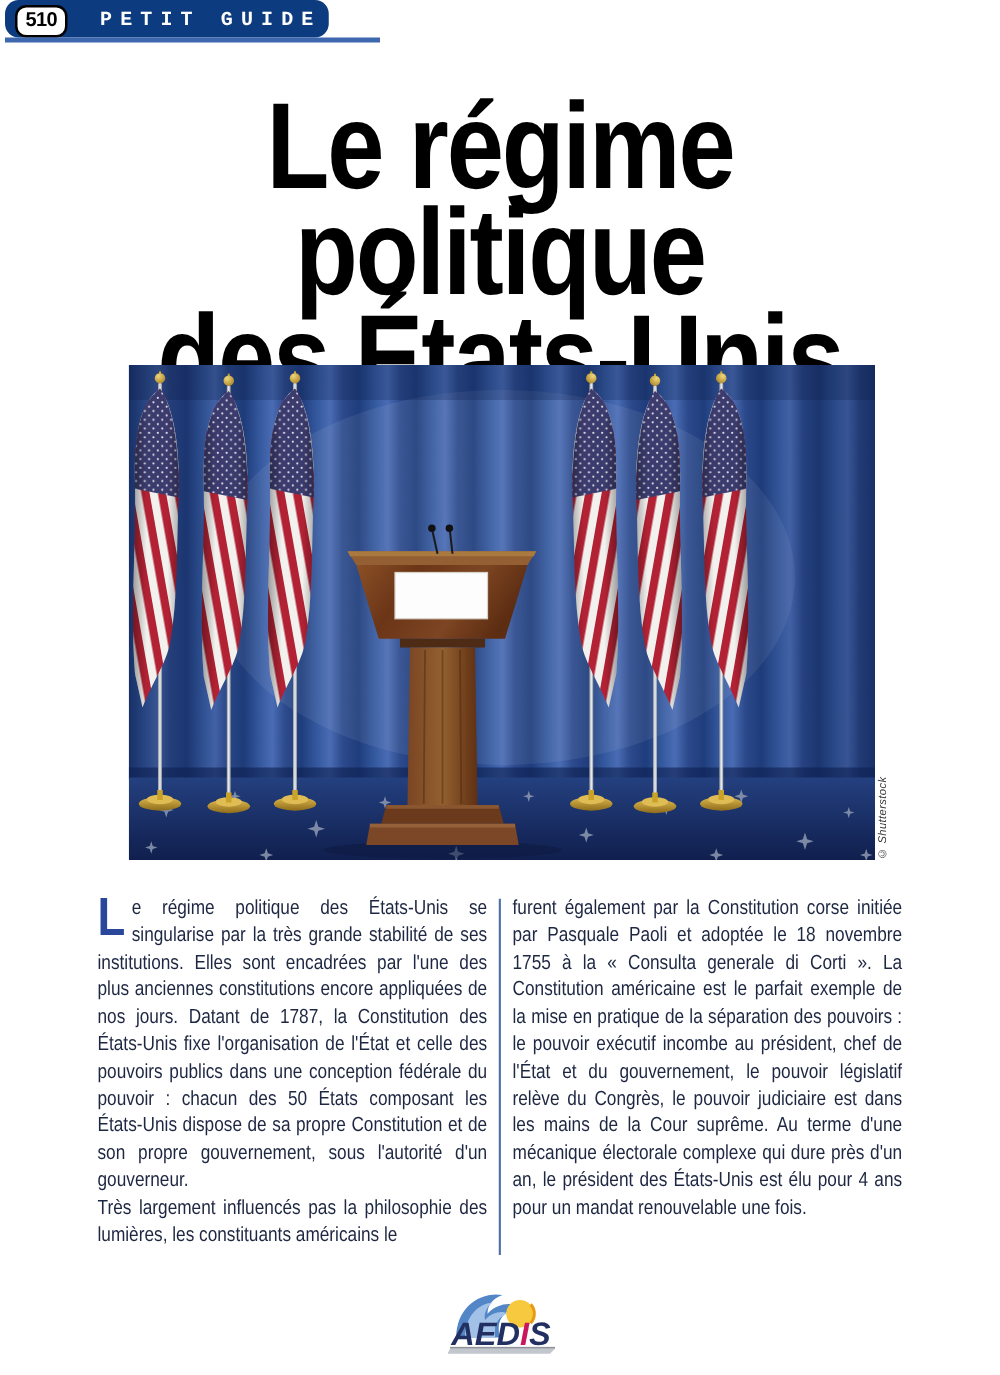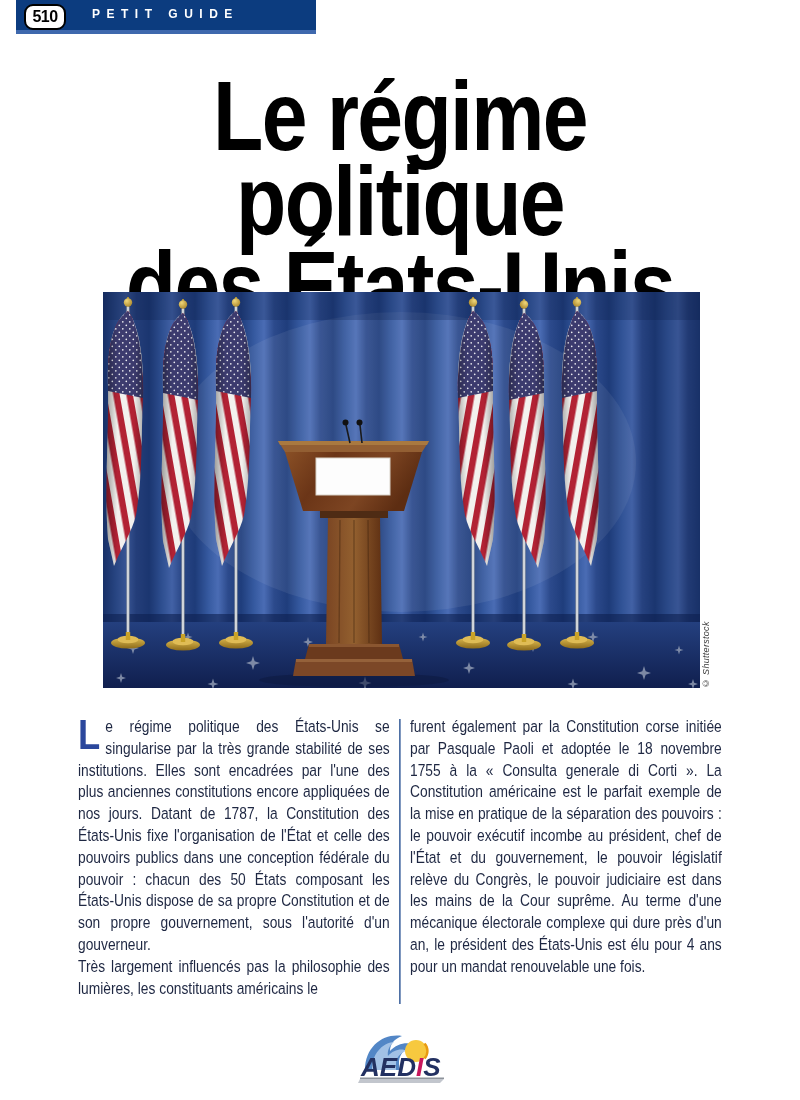--- a/index.html
+++ b/index.html
@@ -1,26 +1,26 @@
 <!DOCTYPE html>
 <html><head>
 <meta charset="utf-8">
 <style>
   html,body{margin:0;padding:0;background:#ffffff;}
   #page{position:relative;width:800px;height:1100px;background:#ffffff;overflow:hidden;
         font-family:"Liberation Sans",sans-serif;}
 
   
-  .header-bar{position:absolute;left:16px;top:0;width:300px;height:30px;background:#0c3c7f;}
+  .header-bar{position:absolute;left:4px;top:0;width:259px;height:30px;background:#0c3c7f;border-radius:11px;}
   .header-bar::after{content:"";position:absolute;left:0;top:30px;width:300px;height:4px;background:#3e68ad;}
   .issue-badge{position:absolute;left:8px;top:4px;width:38px;height:22px;background:#ffffff;
                border:2.5px solid #000;border-radius:9px;color:#000;font-weight:bold;font-size:16px;
                display:flex;align-items:center;justify-content:center;letter-spacing:-0.5px;}
-  .series-label{position:absolute;left:76px;top:7px;color:#ffffff;font-weight:bold;font-size:12px;
-                letter-spacing:6.5px;white-space:nowrap;}
+  .series-label{position:absolute;left:76px;top:7px;color:#ffffff;font-weight:bold;font-size:16px;
+                letter-spacing:6.5px;white-space:nowrap;font-family:Liberation Mono, monospace;}
 
   
   .page-title{position:absolute;top:74px;left:0;width:800px;margin:0;text-align:center;color:#000;
               font-size:98px;line-height:85px;font-weight:bold;letter-spacing:-2px;
               transform:scaleX(0.84);transform-origin:50% 0;}
   .page-title span{display:block;}
 
   
   .stage-photo{position:absolute;left:103px;top:292px;width:597px;height:396px;display:block;}
   .photo-credit{position:absolute;left:701px;top:590px;height:98px;color:#3a3a3a;font-size:9px;

